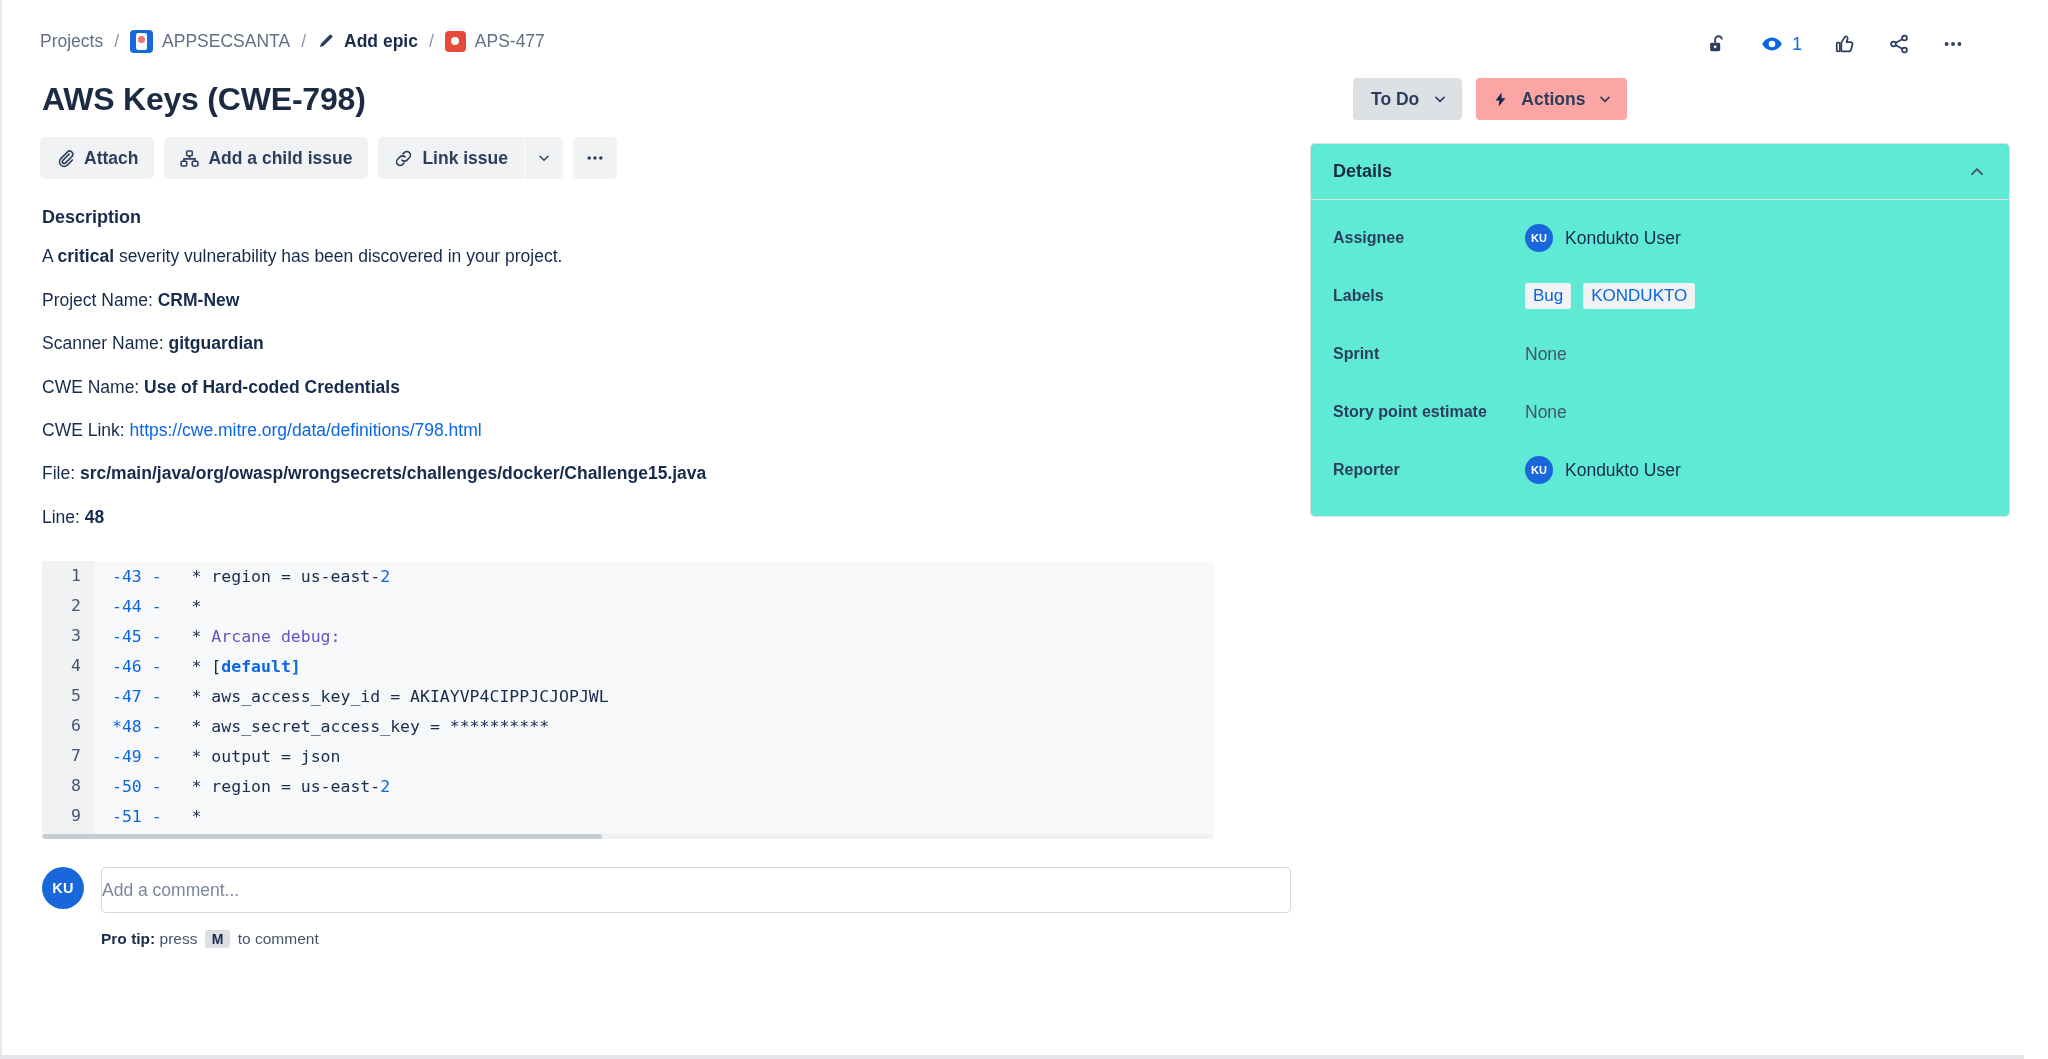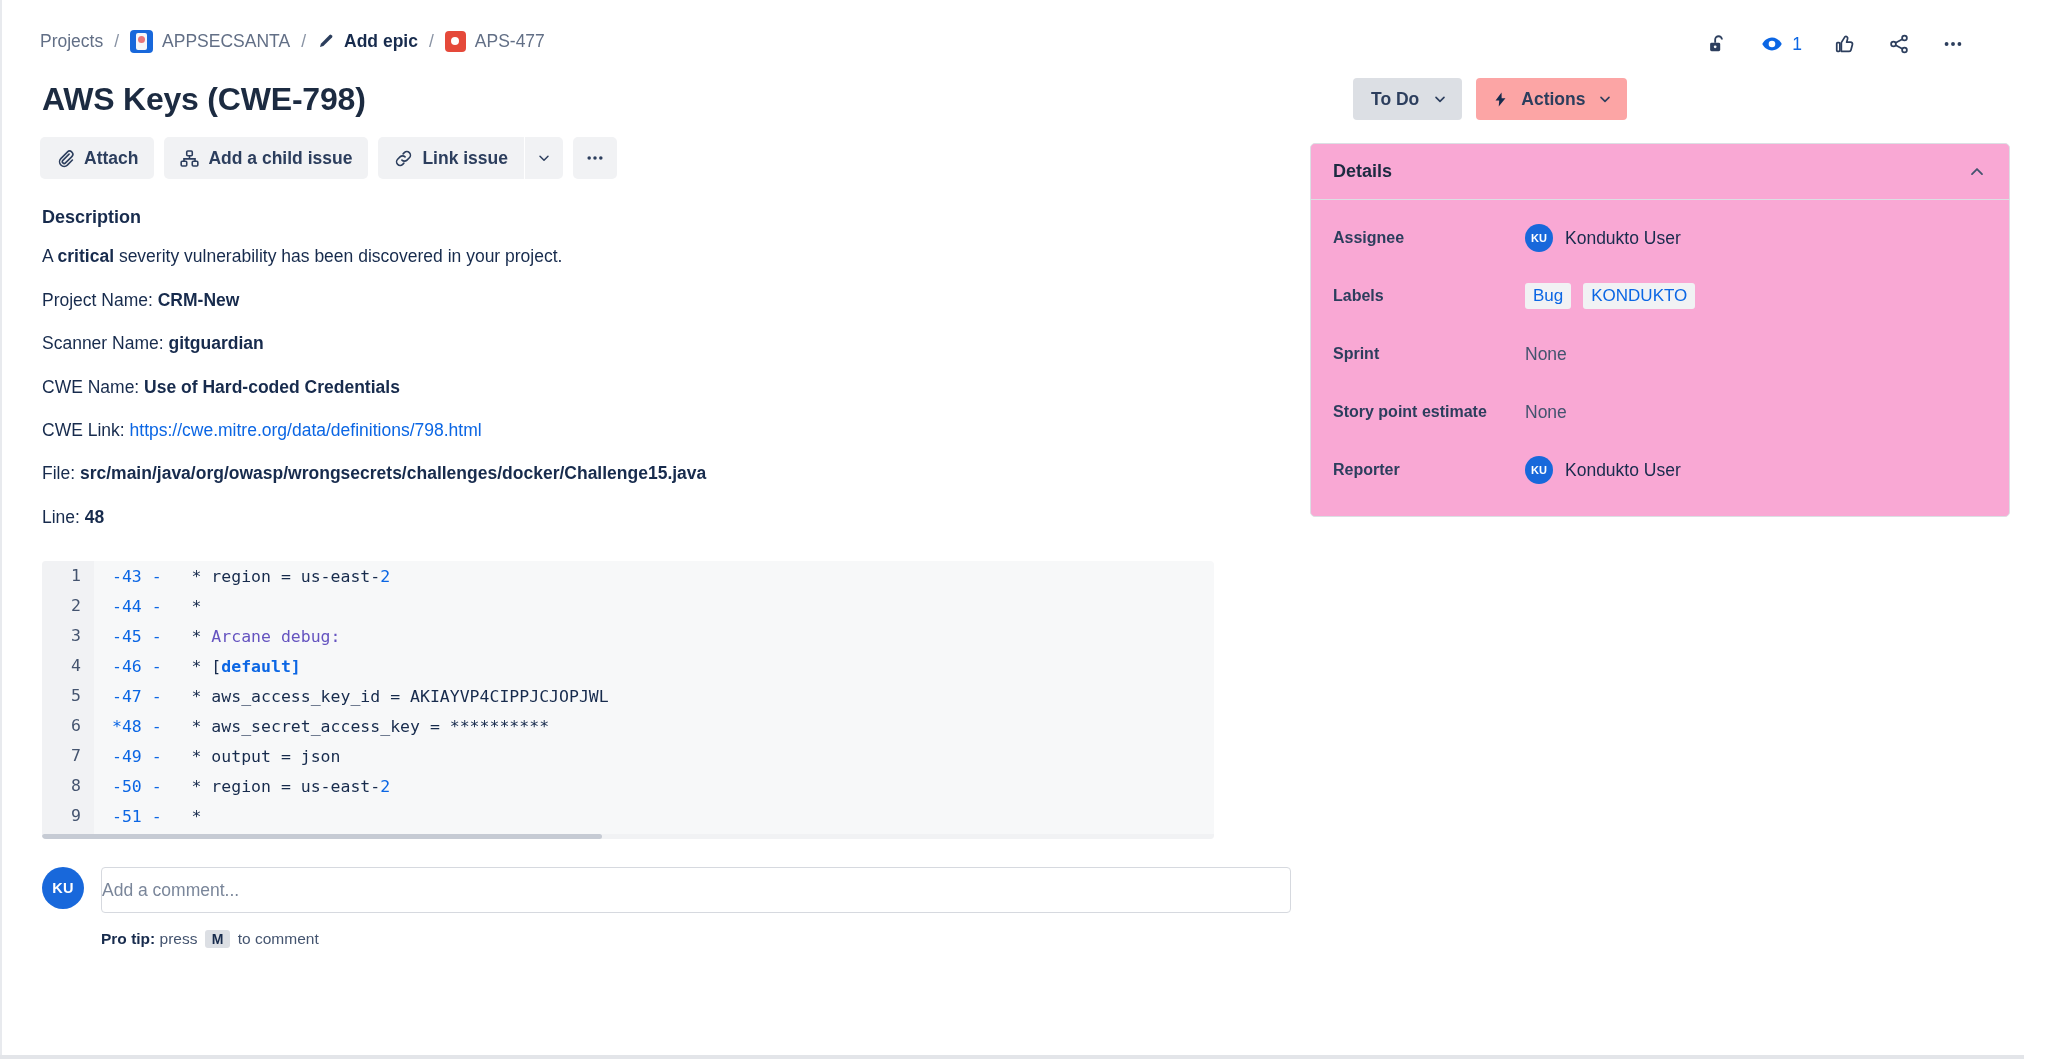--- a/index.html
+++ b/index.html
@@ -279,21 +279,21 @@
     font-family: "Liberation Sans", sans-serif;
     font-size: 17.5px;
     font-weight: 700;
     color: #2C3E5D;
     cursor: pointer;
   }
 
   .details-card {
     border: 1px solid #DCDFE4;
     border-radius: 5px;
-    background: #f9a8d4;
+    background: #5eead4;
     width: 700px;
   }
   .details-header {
     display: flex;
     align-items: center;
     justify-content: space-between;
     height: 56px;
     padding: 0 22px;
     border-bottom: 1px solid #DCDFE4;
     cursor: pointer;

